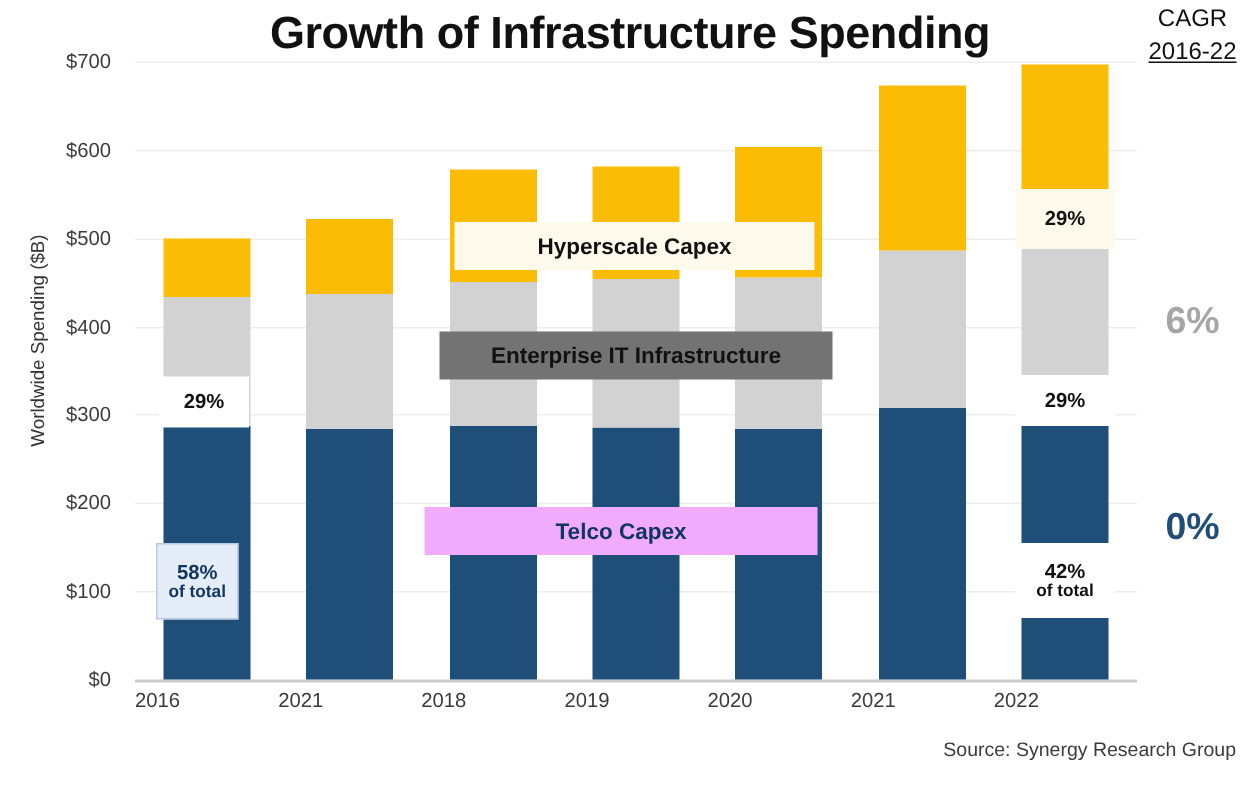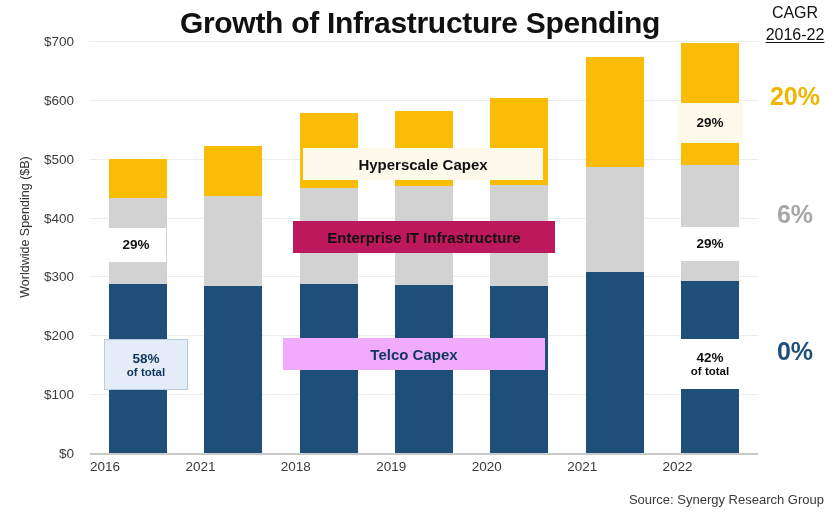--- a/index.html
+++ b/index.html
@@ -103,20 +103,21 @@
     position: absolute;
     box-sizing: border-box;
     display: flex;
     flex-direction: column;
     align-items: center;
     justify-content: center;
     font-size: 13.5px;
     font-weight: bold;
     color: #111111;
     line-height: 1.12;
+    margin-top: 23px;
   }
   .callout .sub {
     font-size: 11.5px;
     font-weight: bold;
   }
   .callout-hyper-2016 {
     background: #fdf6dd;
     border: 2.5px solid #fbbc05;
   }
   .callout-ent-2016 {
@@ -144,21 +145,21 @@
     box-sizing: border-box;
     display: flex;
     align-items: center;
     justify-content: center;
     font-size: 15px;
     font-weight: bold;
     color: #111111;
     white-space: nowrap;
   }
   .banner-hyper { background: #fdfaec; }
-  .banner-ent   { background: #be185d; text-align: center; }
+  .banner-ent   { background: #737373; text-align: center; }
   .banner-telco { background: #f0abfc; color: #12355e; }
 
   
   #cagr {
     position: absolute;
     left: 756px;
     top: 0;
     width: 78px;
     height: 470px;
   }
@@ -276,39 +277,38 @@
         <div class="x-label" style="left: 572.571px; width: 95.4286px;">2022</div>
       </div>
 
     <div class="series-banner banner-hyper" style="left:213px; top:107px; width:240px; height:32px;">Hyperscale Capex</div>
     <div class="series-banner banner-ent" style="left:203px; top:180px; width:262px; height:32px;">Enterprise IT Infrastructure</div>
     <div class="series-banner banner-telco" style="left:193px; top:297px; width:262px; height:32px;">Telco Capex</div>
 
     <div class="callout callout-ent-2016" style="left:16px; top:187px; width:60px; height:34px;">
       <span>29%</span>
     </div>
-    <div class="callout callout-telco-2016" style="left:14px; top:298px; width:84px; height:51px;">
+    <div class="callout callout-telco-2016" style="left:14px; top:298px; width:55px; height:51px;">
       <span>58%</span>
       <span class="sub">of total</span>
     </div>
 
     <div class="callout callout-hyper-2022" style="left:587px; top:62px; width:66px; height:40px;">
       <span>29%</span>
     </div>
     <div class="callout callout-ent-2022" style="left:587px; top:186px; width:66px; height:34px;">
       <span>29%</span>
     </div>
     <div class="callout callout-telco-2022" style="left:587px; top:298px; width:66px; height:50px;">
       <span>42%</span>
       <span class="sub">of total</span>
     </div>
   </div>
 
   <div id="cagr">
     <div class="cagr-head t1">CAGR</div>
     <div class="cagr-head t2">2016-22</div>
-    <div class="cagr-val cagr-hyper">20%</div>
     <div class="cagr-val cagr-ent">6%</div>
     <div class="cagr-val cagr-telco">0%</div>
   </div>
 
   <div class="source-note">Source: Synergy Research Group</div>
 </div>
 
 </body></html>

